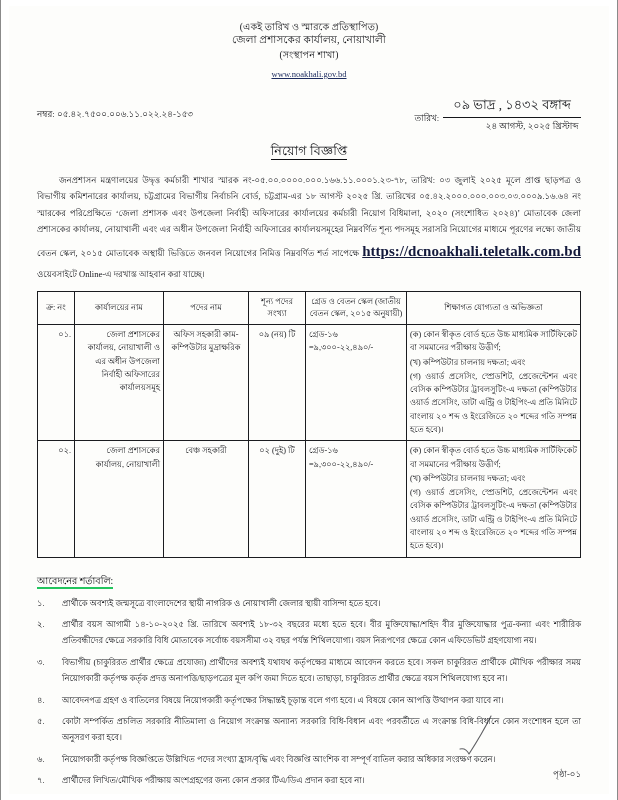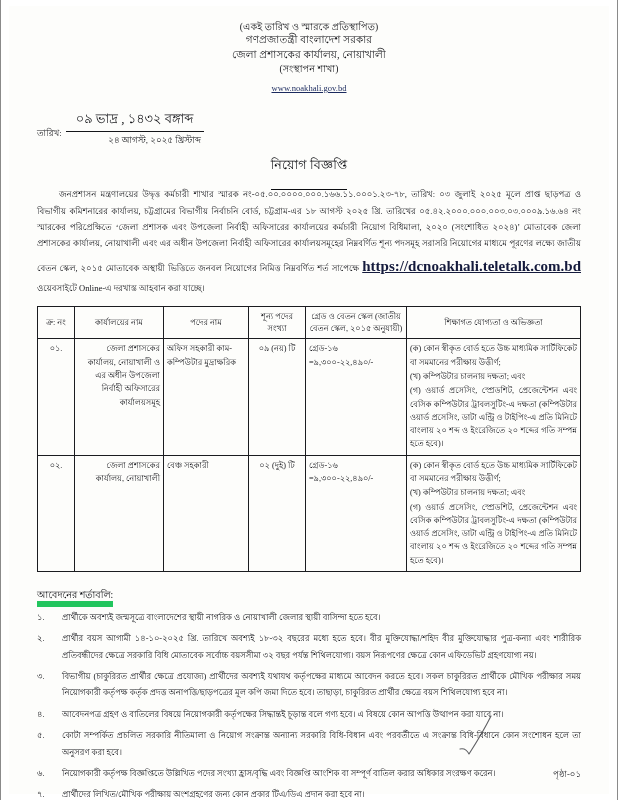--- a/index.html
+++ b/index.html
@@ -90,21 +90,21 @@
   
   .doc-title {
     text-align: center;
     font-size: 12.6px;
     color: #0d0e12;
     margin: 8px 0 10px 0;
     letter-spacing: .2px;
   }
   .doc-title span {
     border-bottom: 1px solid #0d0e12;
-    padding-bottom: 17px;
+    padding-bottom: 1px;
   }
 
   
   .intro {
     font-size: 8.5px;
     line-height: 1.92;
     color: #14151a;
     text-align: justify;
     text-justify: inter-word;
     text-indent: 22px;
@@ -132,37 +132,37 @@
   }
   table.vac th {
     font-size: 8.2px;
     font-weight: normal;
     text-align: center;
     vertical-align: middle;
     line-height: 1.45;
     padding: 4px 2px;
   }
   table.vac td { font-size: 8.2px; line-height: 1.62; }
-  .c-sl    { width: 32px;  text-align: center; }
+  .c-sl    { width: 32px;  text-align: right; }
   .c-off   { width: 84px;  text-align: right; }
-  .c-post  { width: 80px;  }
+  .c-post  { width: 80px;  text-align: center; }
   .c-num   { width: 52px;  text-align: center; }
   .c-grade { width: 96px;  text-align: left; }
   .c-qual  { text-align: left; }
   .cell-mid { vertical-align: middle; }
   .qual-p { margin: 0 0 1px 0; text-align: justify; }
 
   
   .cond-head {
     font-size: 9.6px;
     color: #0d0e12;
     margin: 16px 0 7px 0;
   }
   .cond-head span {
-    border-bottom: 6px solid #22c55e;
+    border-bottom: 2px solid #22c55e;
     padding-bottom: 1px;
   }
   ol.cond {
     margin: 0;
     padding: 0;
     list-style: none;
   }
   ol.cond li {
     display: flex;
     gap: 9px;
@@ -199,27 +199,27 @@
   }
 </style>
 </head>
 <body>
 
 <div class="page">
   <div class="sheet">
 
     <div class="letterhead">
       <div class="lh-line">(একই তারিখ ও স্মারকে প্রতিস্থাপিত)</div>
-      <div class="lh-line big">গণপ্রজাতন্ত্রী বাংলাদেশ সরকার</div>
       <div class="lh-line big">জেলা প্রশাসকের কার্যালয়, নোয়াখালী</div>
       <div class="lh-line">(সংস্থাপন শাখা)</div>
       <a class="lh-url" href="#">www.noakhali.gov.bd</a>
     </div>
 
     <div class="memo-row">
+      <div class="memo-no">নম্বর: ০৫.৪২.৭৫০০.০০৬.১১.০২২.২৪-১৫৩</div>
       <div class="date-block">
         <div class="date-label">তারিখ:</div>
         <div class="date-stack">
           <div class="date-top">০৯ ভাদ্র , ১৪৩২ বঙ্গাব্দ</div>
           <div class="date-bottom">২৪ আগস্ট, ২০২৫ খ্রিস্টাব্দ</div>
         </div>
       </div>
     </div>
 
     <div class="doc-title">

